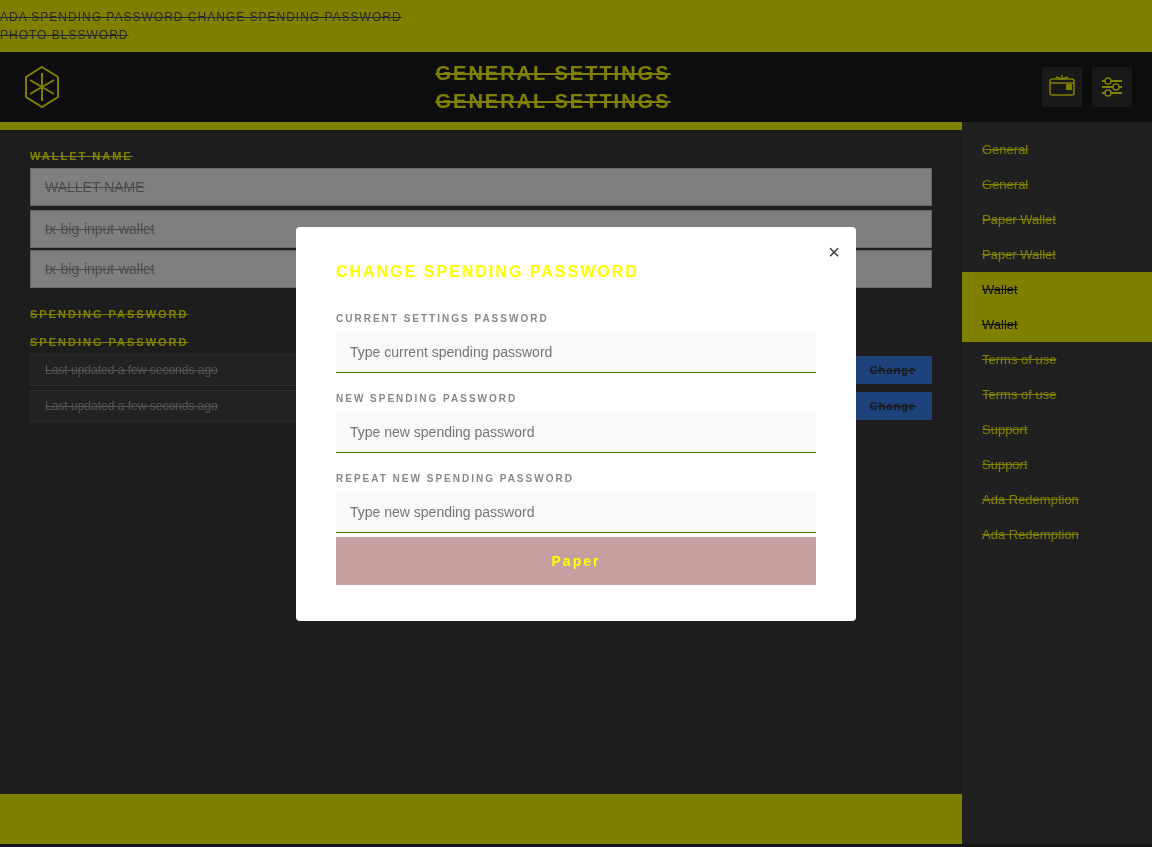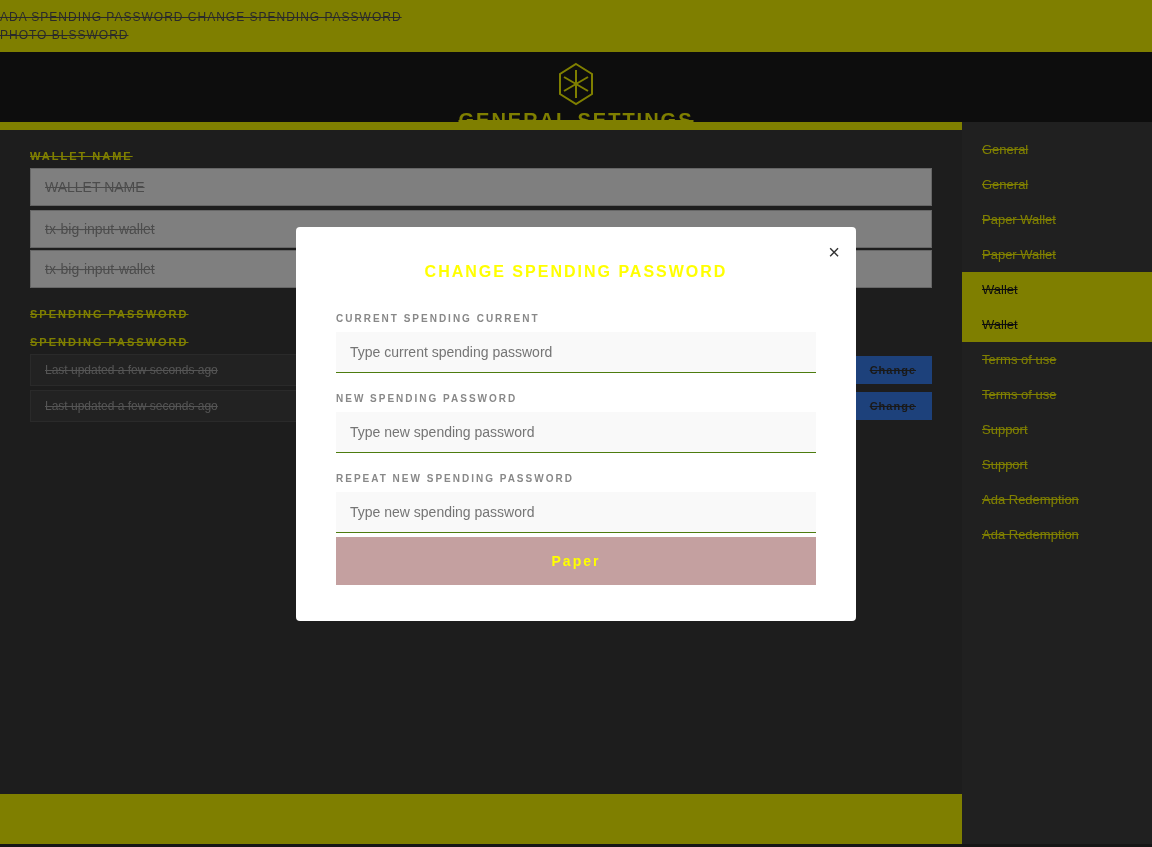--- a/index.html
+++ b/index.html
@@ -29,21 +29,20 @@
 
     
     .header {
       width: 100%;
       background: #1a1a1a;
       display: flex;
       align-items: center;
       justify-content: space-between;
       padding: 10px 20px;
       height: 70px;
-      flex-direction: column;
     }
     .header-logo {
       display: flex;
       align-items: center;
     }
     .header-title {
       text-align: center;
       flex: 1;
     }
     .header-title-text {
@@ -193,21 +192,20 @@
       z-index: 1000;
     }
     .modal {
       background: #fff;
       width: 560px;
       border-radius: 4px;
       padding: 36px 40px 36px 40px;
       position: relative;
     }
     .modal-title {
-      text-align: center;
       color: #ffff00;
       font-size: 16px;
       font-weight: bold;
       letter-spacing: 2px;
       margin-bottom: 32px;
     }
     .modal-close {
       position: absolute;
       top: 14px;
       right: 16px;
@@ -371,21 +369,21 @@
     </div>
   </div>
 </div>
 
 <div class="modal-overlay">
   <div class="modal">
     <button class="modal-close">×</button>
 
     <div class="modal-title">CHANGE SPENDING PASSWORD</div>
 
-    <div class="modal-field-label">CURRENT SPENDING CURRENT</div>
+    <div class="modal-field-label">CURRENT SETTINGS PASSWORD</div>
     <input class="modal-input" type="password" placeholder="Type current spending password" style="">
 
     <div class="modal-field-label">NEW SPENDING PASSWORD</div>
     <input class="modal-input" type="password" placeholder="Type new spending password" style="">
 
     <div class="modal-field-label">REPEAT NEW SPENDING PASSWORD</div>
     <input class="modal-input" type="password" placeholder="Type new spending password" style="">
 
 
     <button class="modal-save-btn">Paper</button>

